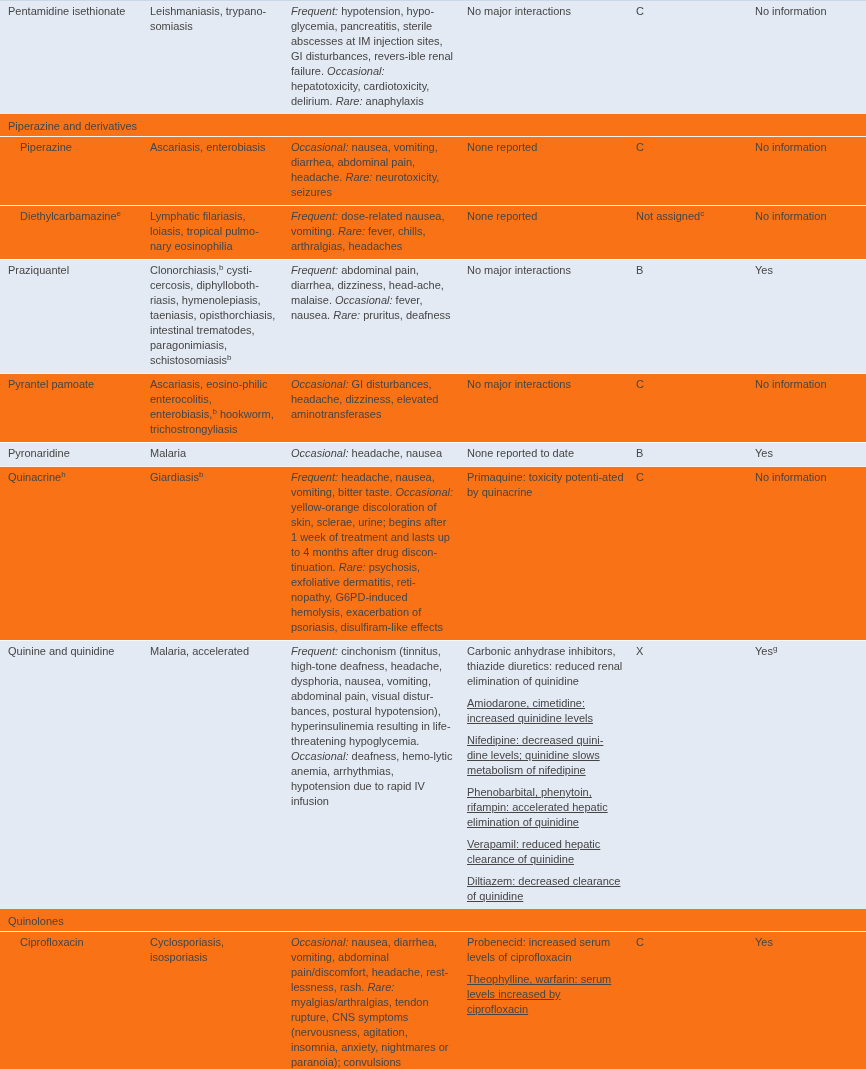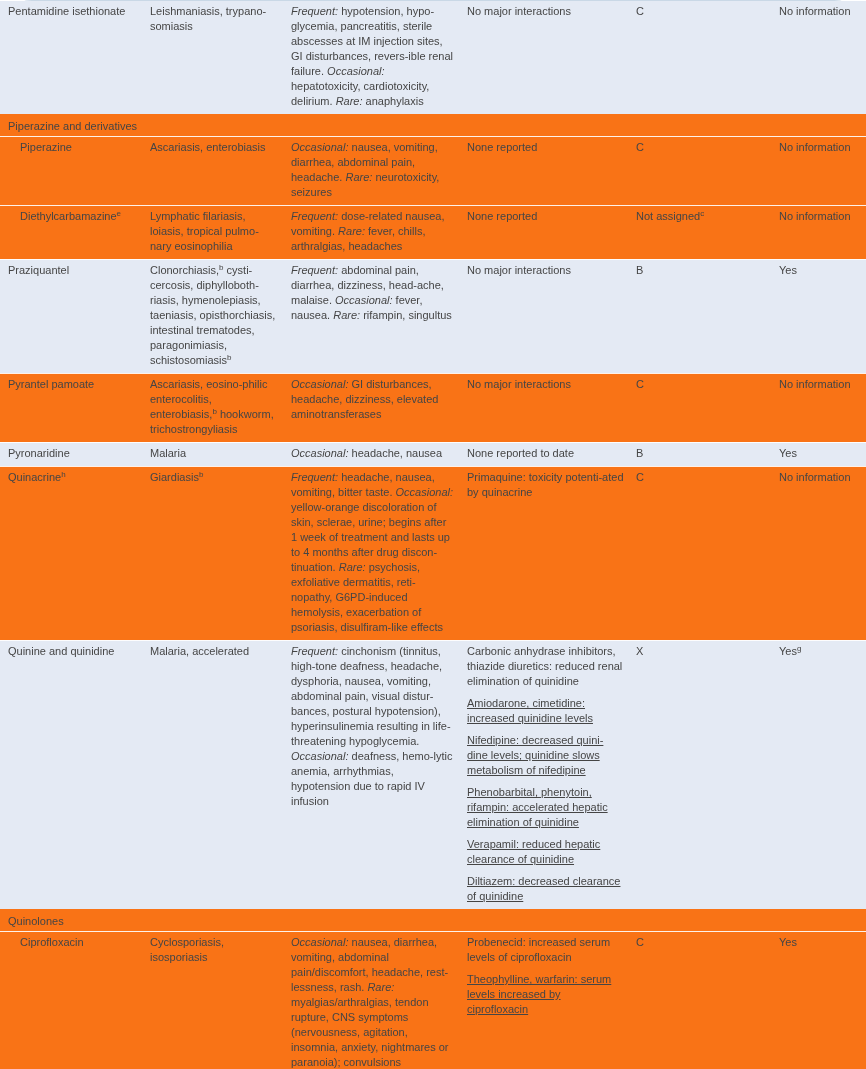--- a/index.html
+++ b/index.html
@@ -16,38 +16,37 @@
     line-height: 15px;
     color: #454545;
   }
   #table-root {
     width: 866px;
     height: 1069px;
     display: flex;
     flex-direction: column;
     border-top: 1px solid #c9d8e6;
     box-sizing: border-box;
-    border-radius: 32px;
   }
   .row {
     display: grid;
     grid-template-columns: 150px 141px 176px 169px 119px 1fr;
     padding: 3px 0 5px 0;
     border-top: 1px solid rgba(255,255,255,0.9);
     box-sizing: border-box;
   }
   .row:first-child { border-top: none; }
   .row:last-child { flex: 1; }
   .band-dark  { background: #e4eaf4; }
   .band-light { background: #f97316; }
   .group-row { padding-top: 5px; padding-bottom: 2px; border-top: none; }
   .cell { padding-right: 12px; box-sizing: border-box; }
   .c1 { padding-left: 8px; }
   .c1.indent { padding-left: 20px; }
-  .c6 { padding-right: 6px; margin-left: 24px; }
+  .c6 { padding-right: 6px; }
   .it { font-style: italic; }
   .sup {
     font-size: 8px;
     position: relative;
     top: -4px;
     line-height: 0;
   }
   .para + .para { margin-top: 7px; text-decoration: underline; }
 </style>
 </head>
@@ -83,21 +82,21 @@
       <div class="cell c3"><span class="it">Frequent:</span><span> dose-related nausea, vomiting. </span><span class="it">Rare:</span><span> fever, chills, arthralgias, headaches</span></div>
       <div class="cell c4">
         <div class="para"><span>None reported</span></div>
       </div>
       <div class="cell c5"><span>Not assigned</span><span class="sup">c</span></div>
       <div class="cell c6"><span>No information</span></div>
     </div>
     <div class="row band-dark">
       <div class="cell c1"><span>Praziquantel</span></div>
       <div class="cell c2"><span>Clonorchiasis,</span><span class="sup">b</span><span> cysti-cercosis, diphylloboth-riasis, hymenolepiasis, taeniasis, opisthorchiasis, intestinal trematodes, paragonimiasis, schistosomiasis</span><span class="sup">b</span></div>
-      <div class="cell c3"><span class="it">Frequent:</span><span> abdominal pain, diarrhea, dizziness, head-ache, malaise. </span><span class="it">Occasional:</span><span> fever, nausea. </span><span class="it">Rare:</span><span> rifampin, singultus</span></div>
+      <div class="cell c3"><span class="it">Frequent:</span><span> abdominal pain, diarrhea, dizziness, head-ache, malaise. </span><span class="it">Occasional:</span><span> fever, nausea. </span><span class="it">Rare:</span><span> pruritus, deafness</span></div>
       <div class="cell c4">
         <div class="para"><span>No major interactions</span></div>
       </div>
       <div class="cell c5"><span>B</span></div>
       <div class="cell c6"><span>Yes</span></div>
     </div>
     <div class="row band-light">
       <div class="cell c1"><span>Pyrantel pamoate</span></div>
       <div class="cell c2"><span>Ascariasis, eosino-philic enterocolitis, enterobiasis,</span><span class="sup">b</span><span> hookworm, trichostrongyliasis</span></div>
       <div class="cell c3"><span class="it">Occasional:</span><span> GI disturbances, headache, dizziness, elevated aminotransferases</span></div>

